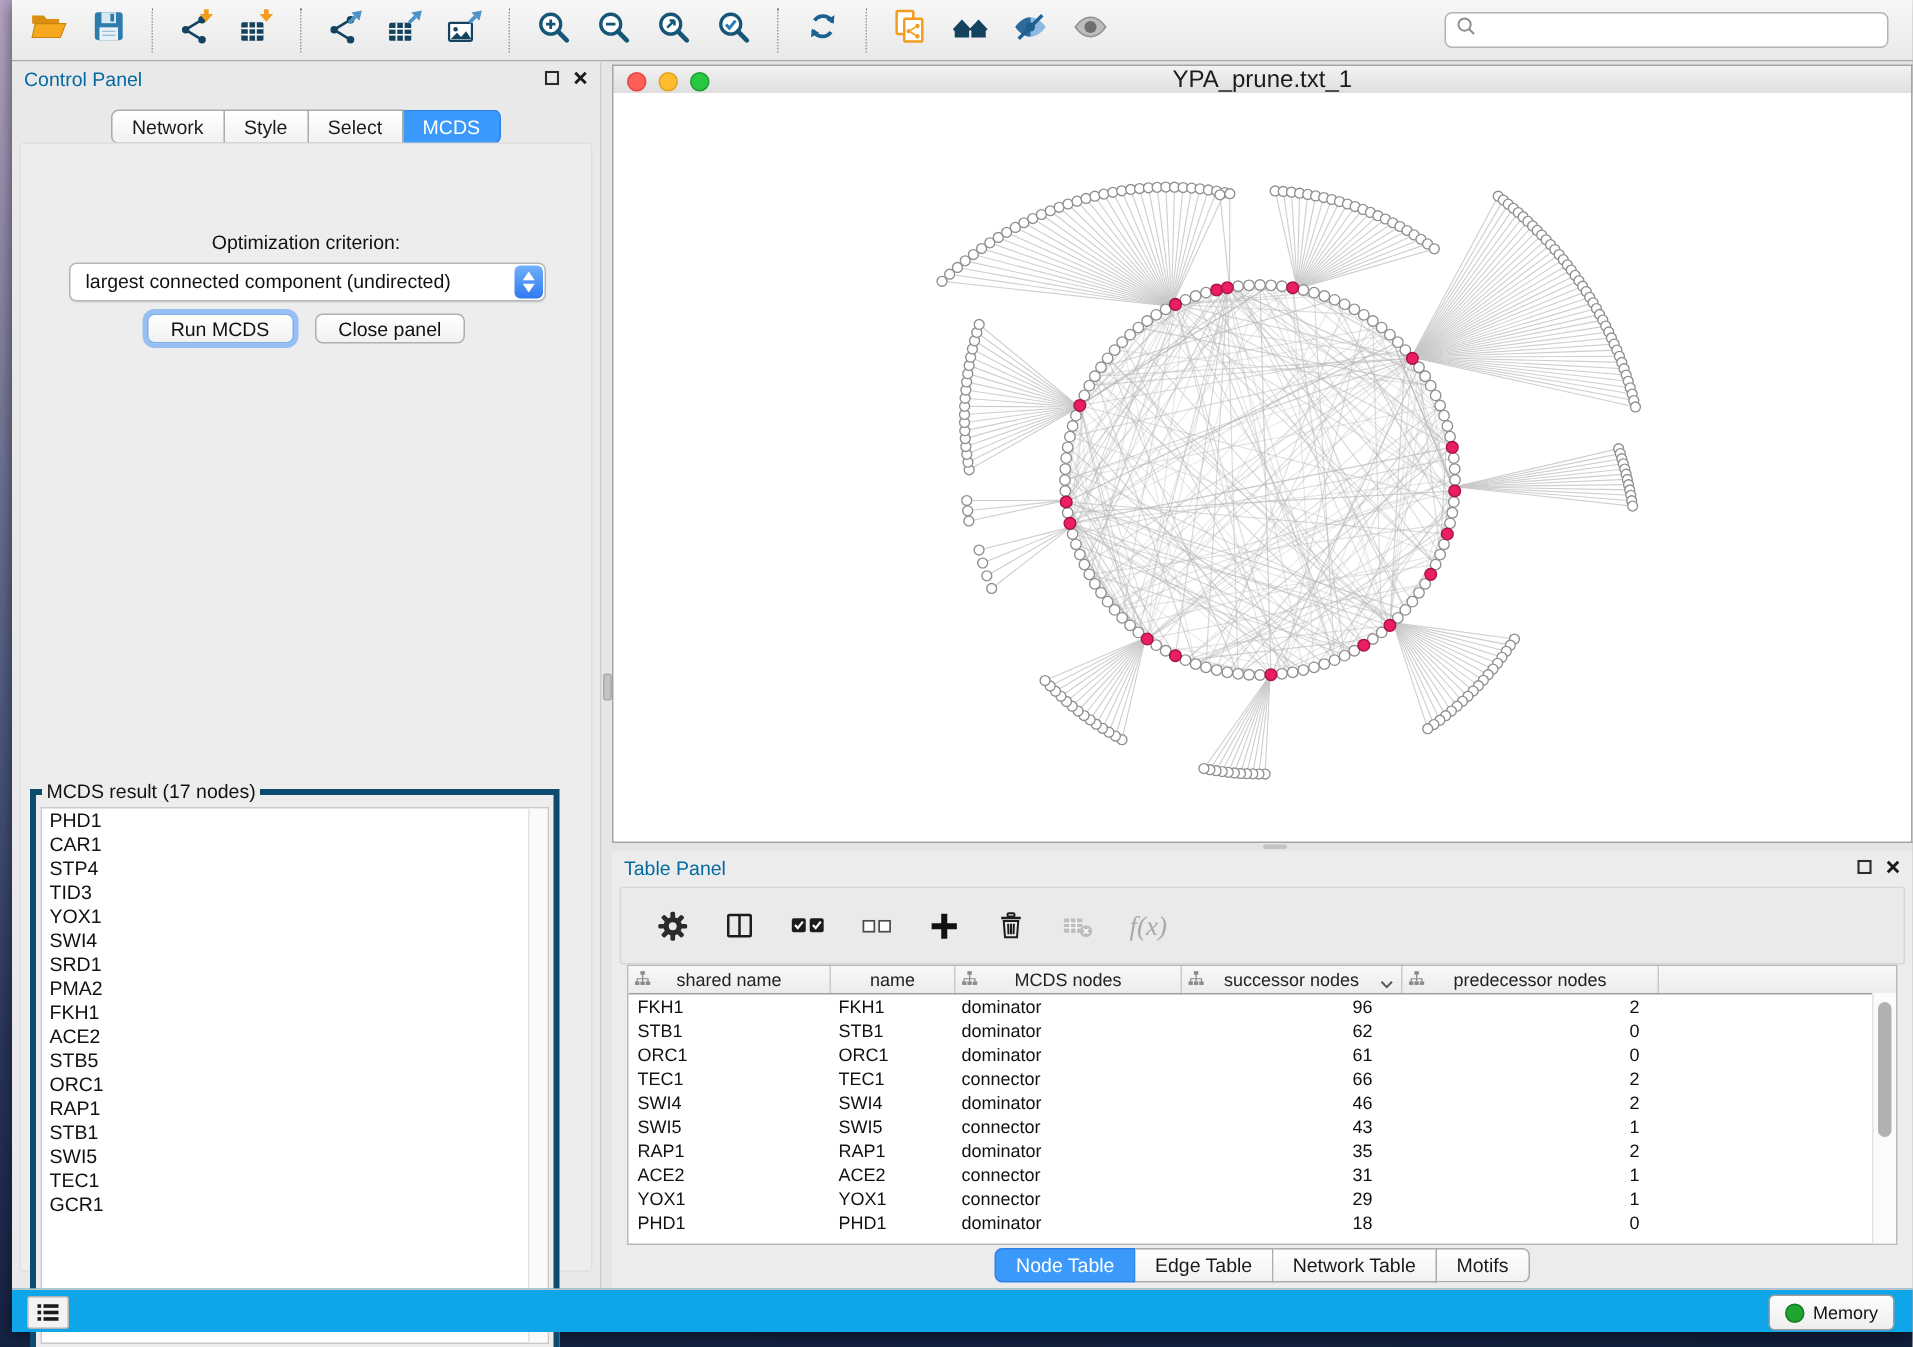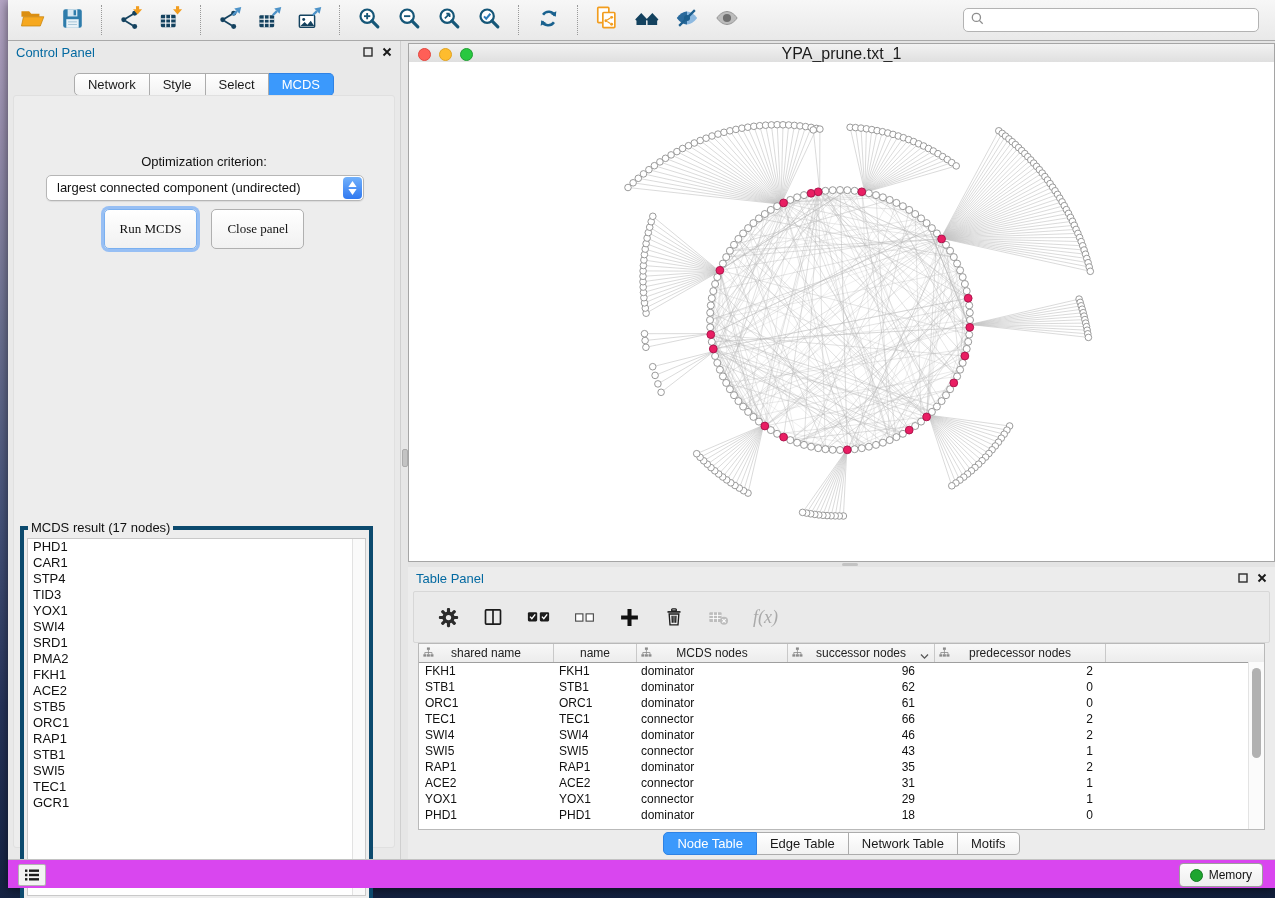--- a/index.html
+++ b/index.html
@@ -39,22 +39,22 @@
     border:1px solid #e0e0e0;border-radius:3px;}
   .opt-label{position:absolute;top:58px;left:0;right:0;text-align:center;font-size:13px;color:#111;}
   .dropdown{position:absolute;top:79px;left:32px;width:316px;height:24px;background:#fff;
     border:1px solid #b6b6b6;border-radius:5px;box-shadow:0 1px 1px rgba(0,0,0,.08);}
   .dd-text{position:absolute;left:10px;top:0;line-height:24px;font-size:13px;color:#111;white-space:nowrap;}
   .dd-step{position:absolute;right:1px;top:1px;width:19px;height:22px;border-radius:4px;
     background:linear-gradient(#72b1fb,#3079f0);display:flex;flex-direction:column;
     align-items:center;justify-content:center;gap:2px;}
   .dd-step svg{display:block;}
   .btn-row{position:absolute;top:113px;left:0;right:0;display:flex;justify-content:center;gap:14px;}
-  .mac-btn{height:40px;padding:0 15px;font-size:13px;color:#111;background:linear-gradient(#ffffff,#f1f1f1);
-    border:1px solid #b0b0b0;border-radius:5px;font-family:Liberation Serif, serif;}
+  .mac-btn{height:20px;padding:0 15px;font-size:13px;color:#111;background:linear-gradient(#ffffff,#f1f1f1);
+    border:1px solid #b0b0b0;border-radius:5px;font-family:Liberation Sans, sans-serif;}
   .mac-btn.focus{box-shadow:0 0 0 3px rgba(105,166,248,.65);border-color:#7ab0f0;}
   .mcds-fieldset{position:absolute;left:6px;right:21px;top:424px;height:373px;margin:0;
     border:4px solid #0c4a6e;padding:1px;background:#ededed;}
   .mcds-fieldset legend{font-size:13px;color:#111;padding:0 3px;margin-left:3px;}
   .mcds-list{position:absolute;left:2px;right:2px;top:2px;bottom:2px;background:#fff;
     border:1px solid #c9c9c9;overflow:hidden;}
   .mcds-item{font-size:13px;line-height:16px;padding-left:5px;color:#111;}
   .mcds-scroll{position:absolute;right:0;top:0;bottom:0;width:12px;background:#fafafa;border-left:1px solid #e2e2e2;}
   
   .net-window{position:absolute;left:0;right:0;top:2px;height:519px;}
@@ -83,21 +83,21 @@
   .th .sort{position:absolute;right:5px;top:5px;}
   .th.fill{flex:1;border-right:none;}
   .tr{display:flex;height:16px;align-items:center;}
   .td{font-size:12px;color:#111;flex:0 0 auto;white-space:nowrap;}
   .td.l{padding-left:6px;text-align:left;}
   .td.r{text-align:right;}
   .tbl-scroll{position:absolute;right:0;top:18px;bottom:0;width:15px;background:#fbfbfb;border-left:1px solid #e3e3e3;}
   .tbl-thumb{position:absolute;left:3px;top:6px;width:9px;height:90px;background:#b1b1b1;border-radius:5px;}
   .table-tabs{position:absolute;left:0;right:0;bottom:5px;display:flex;justify-content:center;}
   
-  .status-bar{position:absolute;left:0;right:0;bottom:0;height:28px;background:#d946ef;border-top:1px solid #c2c2c2;}
+  .status-bar{position:absolute;left:0;right:0;bottom:0;height:28px;background:#0ea5e9;border-top:1px solid #c2c2c2;}
   .list-btn{position:absolute;left:10px;top:4px;width:26px;height:20px;background:#f3f3f3;
     border:1px solid #b3b3b3;border-radius:2px;display:flex;align-items:center;justify-content:center;}
   .memory-btn{position:absolute;right:12px;top:3px;height:22px;padding:0 10px;display:flex;align-items:center;gap:6px;
     background:linear-gradient(#fdfdfd,#eeeeee);border:1px solid #9d9d9d;border-radius:4px;font-size:12px;color:#111;}
   .mem-dot{width:11px;height:11px;border-radius:50%;background:#1ea52f;border:1px solid #157a22;}
 </style>
 </head>
 <body>
 
 <div class="wallpaper"></div>

